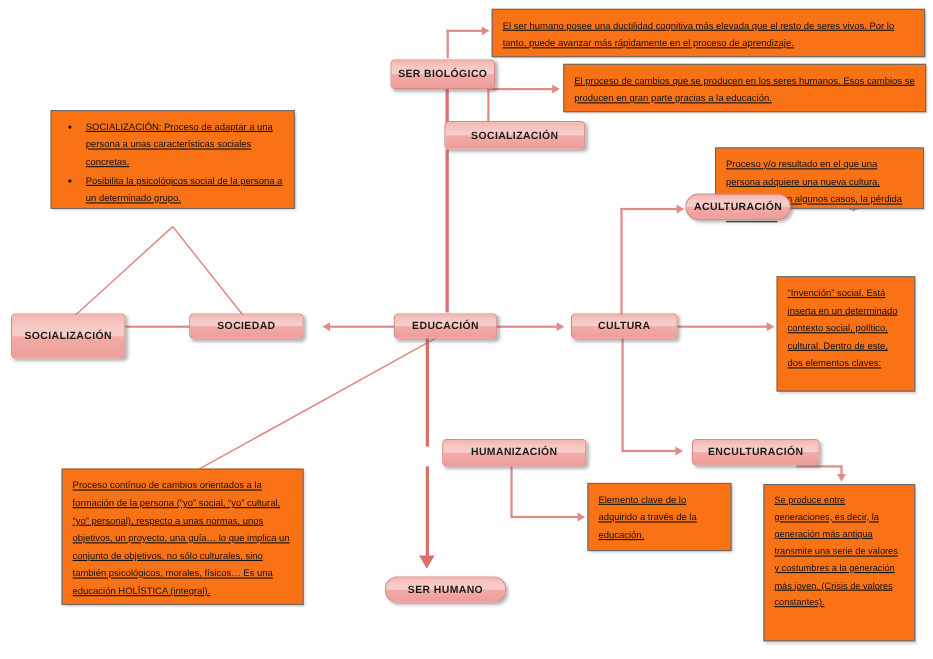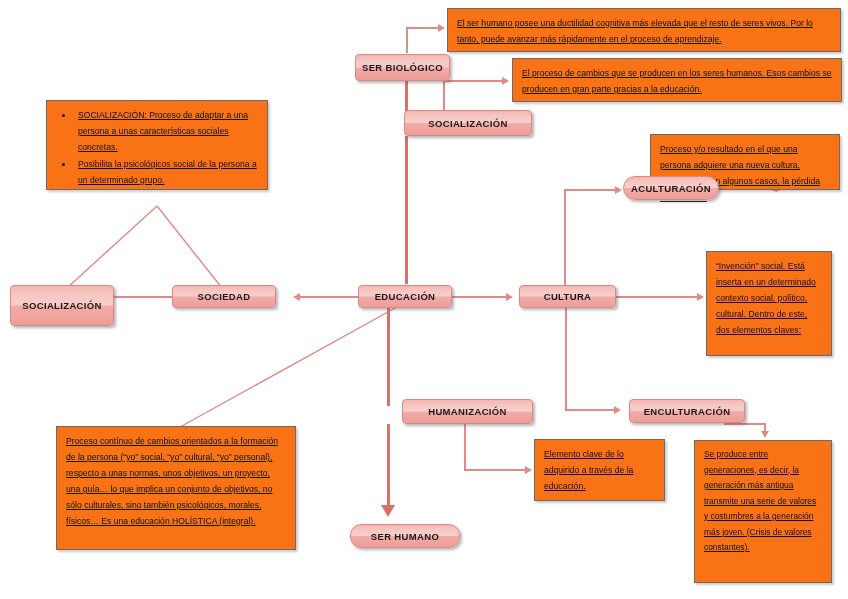--- a/index.html
+++ b/index.html
@@ -142,21 +142,21 @@
   </div>
 
   <div class="tbox" style="left:650px; top:134px; width:190px; height:56px;">
     <span>Proceso y/o resultado en el que una persona adquiere una nueva cultura, conllevando, en algunos casos, la pérdida de la cultura</span>
   </div>
 
   <div class="tbox" style="left:706px; top:251px; width:126px; height:105px;">
     <span>“Invención” social. Está inserta en un determinado contexto social, político, cultural. Dentro de este, dos elementos claves:</span>
   </div>
 
-  <div class="tbox" style="left:56px; top:426px; width:240px; height:124px;">
+  <div class="tbox" style="left:56px; top:426px; width:220px; height:124px;">
     <span>Proceso contínuo de cambios orientados a la formación de la persona (“yo” social, “yo” cultural, “yo” personal), respecto a unas normas, unos objetivos, un proyecto, una guía… lo que implica un conjunto de objetivos, no sólo culturales, sino también psicológicos, morales, físicos… Es una educación HOLÍSTICA (integral).</span>
   </div>
 
   <div class="tbox" style="left:534px; top:439px; width:131px; height:62px;">
     <span>Elemento clave de lo adquirido a través de la educación.</span>
   </div>
 
   <div class="tbox small" style="left:694px; top:440px; width:138px; height:143px;">
     <span>Se produce entre generaciones, es  decir, la generación más antigua transmite una serie de valores y costumbres a la generación más joven. (Crisis de valores constantes).</span>
   </div>

